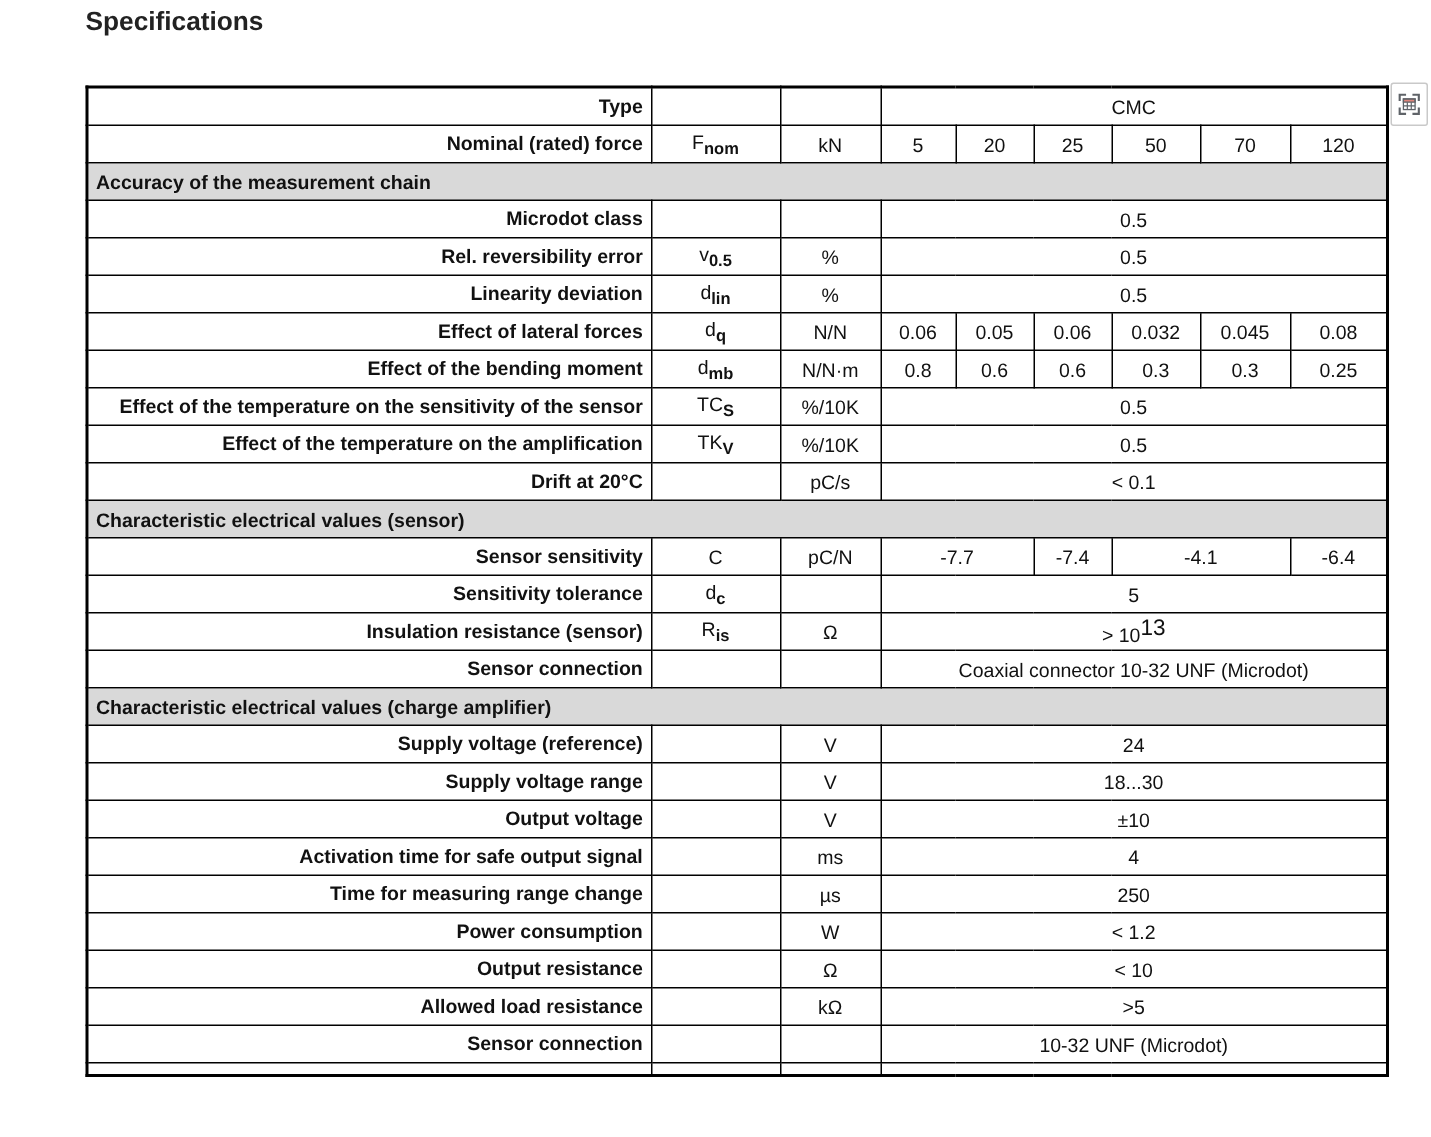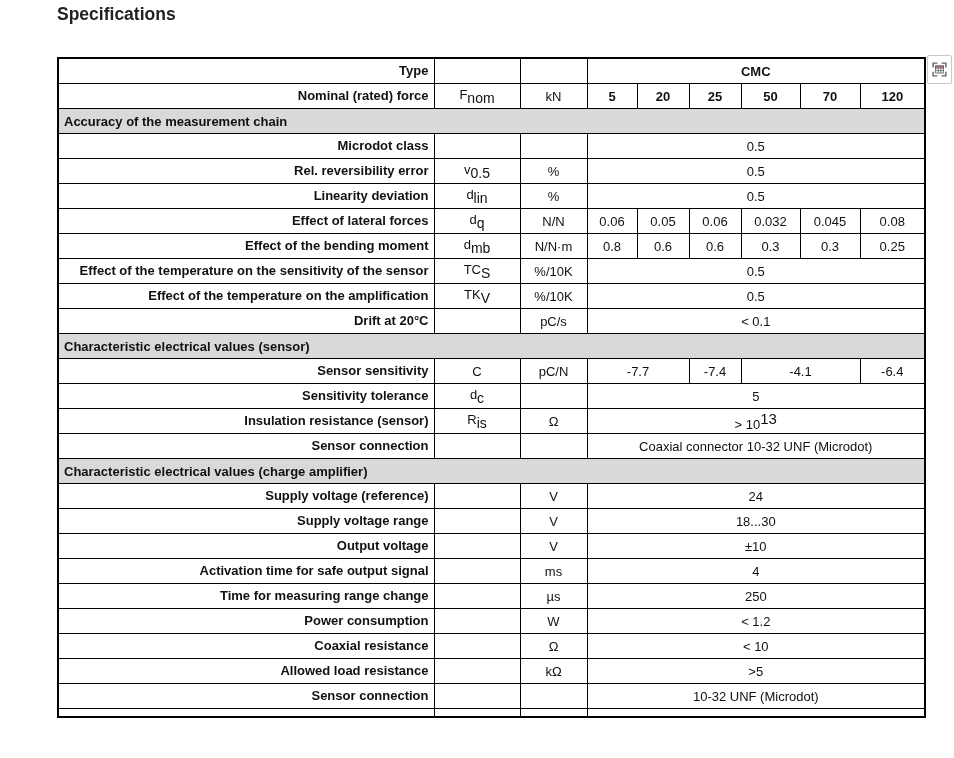--- a/index.html
+++ b/index.html
@@ -6,24 +6,24 @@
   .screen{position:relative;width:954px;height:758px;background:#ffffff;overflow:hidden;
           font-family:"Liberation Sans",sans-serif;}
   .page-title{position:absolute;left:57px;top:4px;margin:0;font-size:17.5px;font-weight:bold;
               color:#222222;}
   table.spec{position:absolute;left:57px;top:57px;width:867px;border-collapse:collapse;
              table-layout:fixed;border:2px solid #000;}
   table.spec td{border:1px solid #000;font-size:13px;color:#111;height:22px;
                 padding:1px 5px;vertical-align:middle;overflow:hidden;}
   td.lbl{font-weight:bold;text-align:right;line-height:1.4;}
   td.ctr{text-align:center;}
-  .b{font-weight:bold;}
+  .b{font-weight:normal;}
   tr.section-row td{background:#d9d9d9;font-weight:bold;text-align:left;margin-top:48px;}
   tr.partial-row td{border-bottom:none;height:7px;padding:0;}
-  sub.sb{font-size:14px;}
+  sub.sb{font-size:11px;font-weight:bold;}
   span.sp{font-size:15px;vertical-align:super;}
   .capture-btn{position:absolute;left:927px;top:55px;width:25px;height:29px;background:#fff;
                border:1px solid #c9c9c9;border-radius:2px;display:flex;align-items:center;
                justify-content:center;cursor:pointer;padding:0;}
 </style>
 </head>
 <body>
 
 <div class="screen">
 
@@ -183,21 +183,21 @@
           <td class="ctr">µs</td>
           <td class="ctr" colspan="6">250</td>
         </tr>
         <tr>
           <td class="lbl">Power consumption</td>
           <td class="ctr"></td>
           <td class="ctr">W</td>
           <td class="ctr" colspan="6">&lt; 1.2</td>
         </tr>
         <tr>
-          <td class="lbl">Coaxial resistance</td>
+          <td class="lbl">Output resistance</td>
           <td class="ctr"></td>
           <td class="ctr">Ω</td>
           <td class="ctr" colspan="6">&lt; 10</td>
         </tr>
         <tr>
           <td class="lbl">Allowed load resistance</td>
           <td class="ctr"></td>
           <td class="ctr">kΩ</td>
           <td class="ctr" colspan="6">&gt;5</td>
         </tr>

